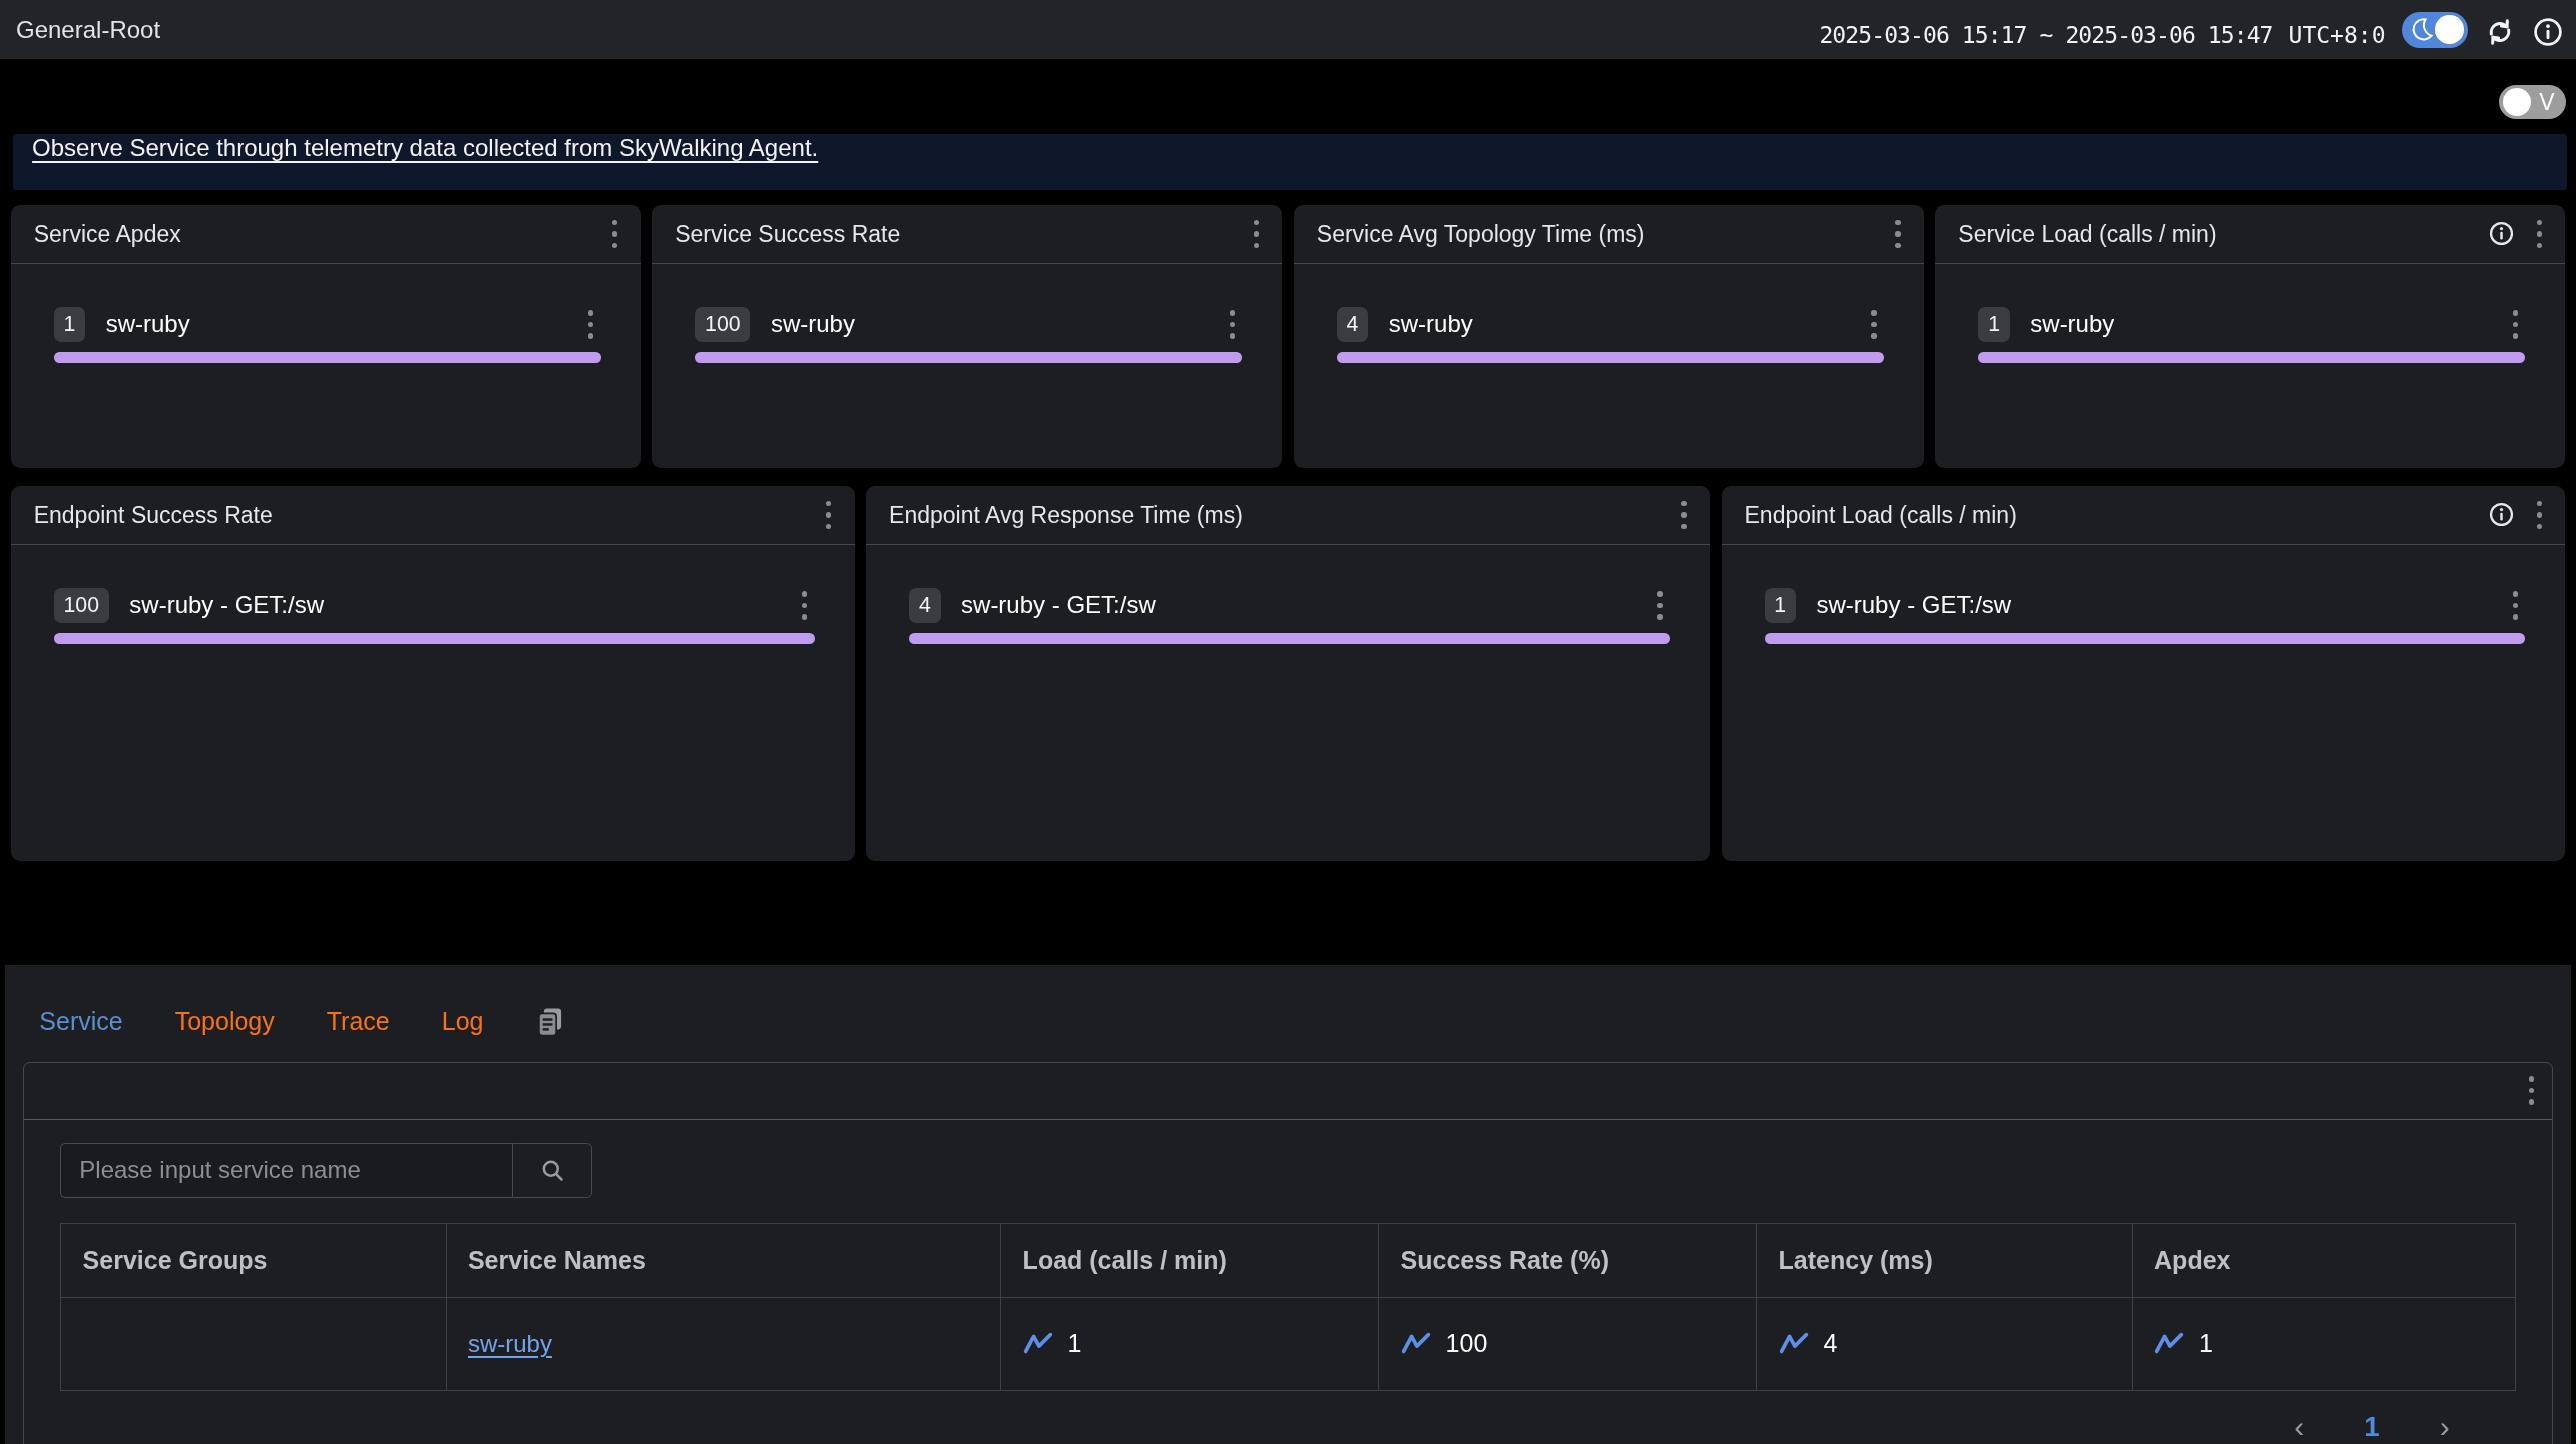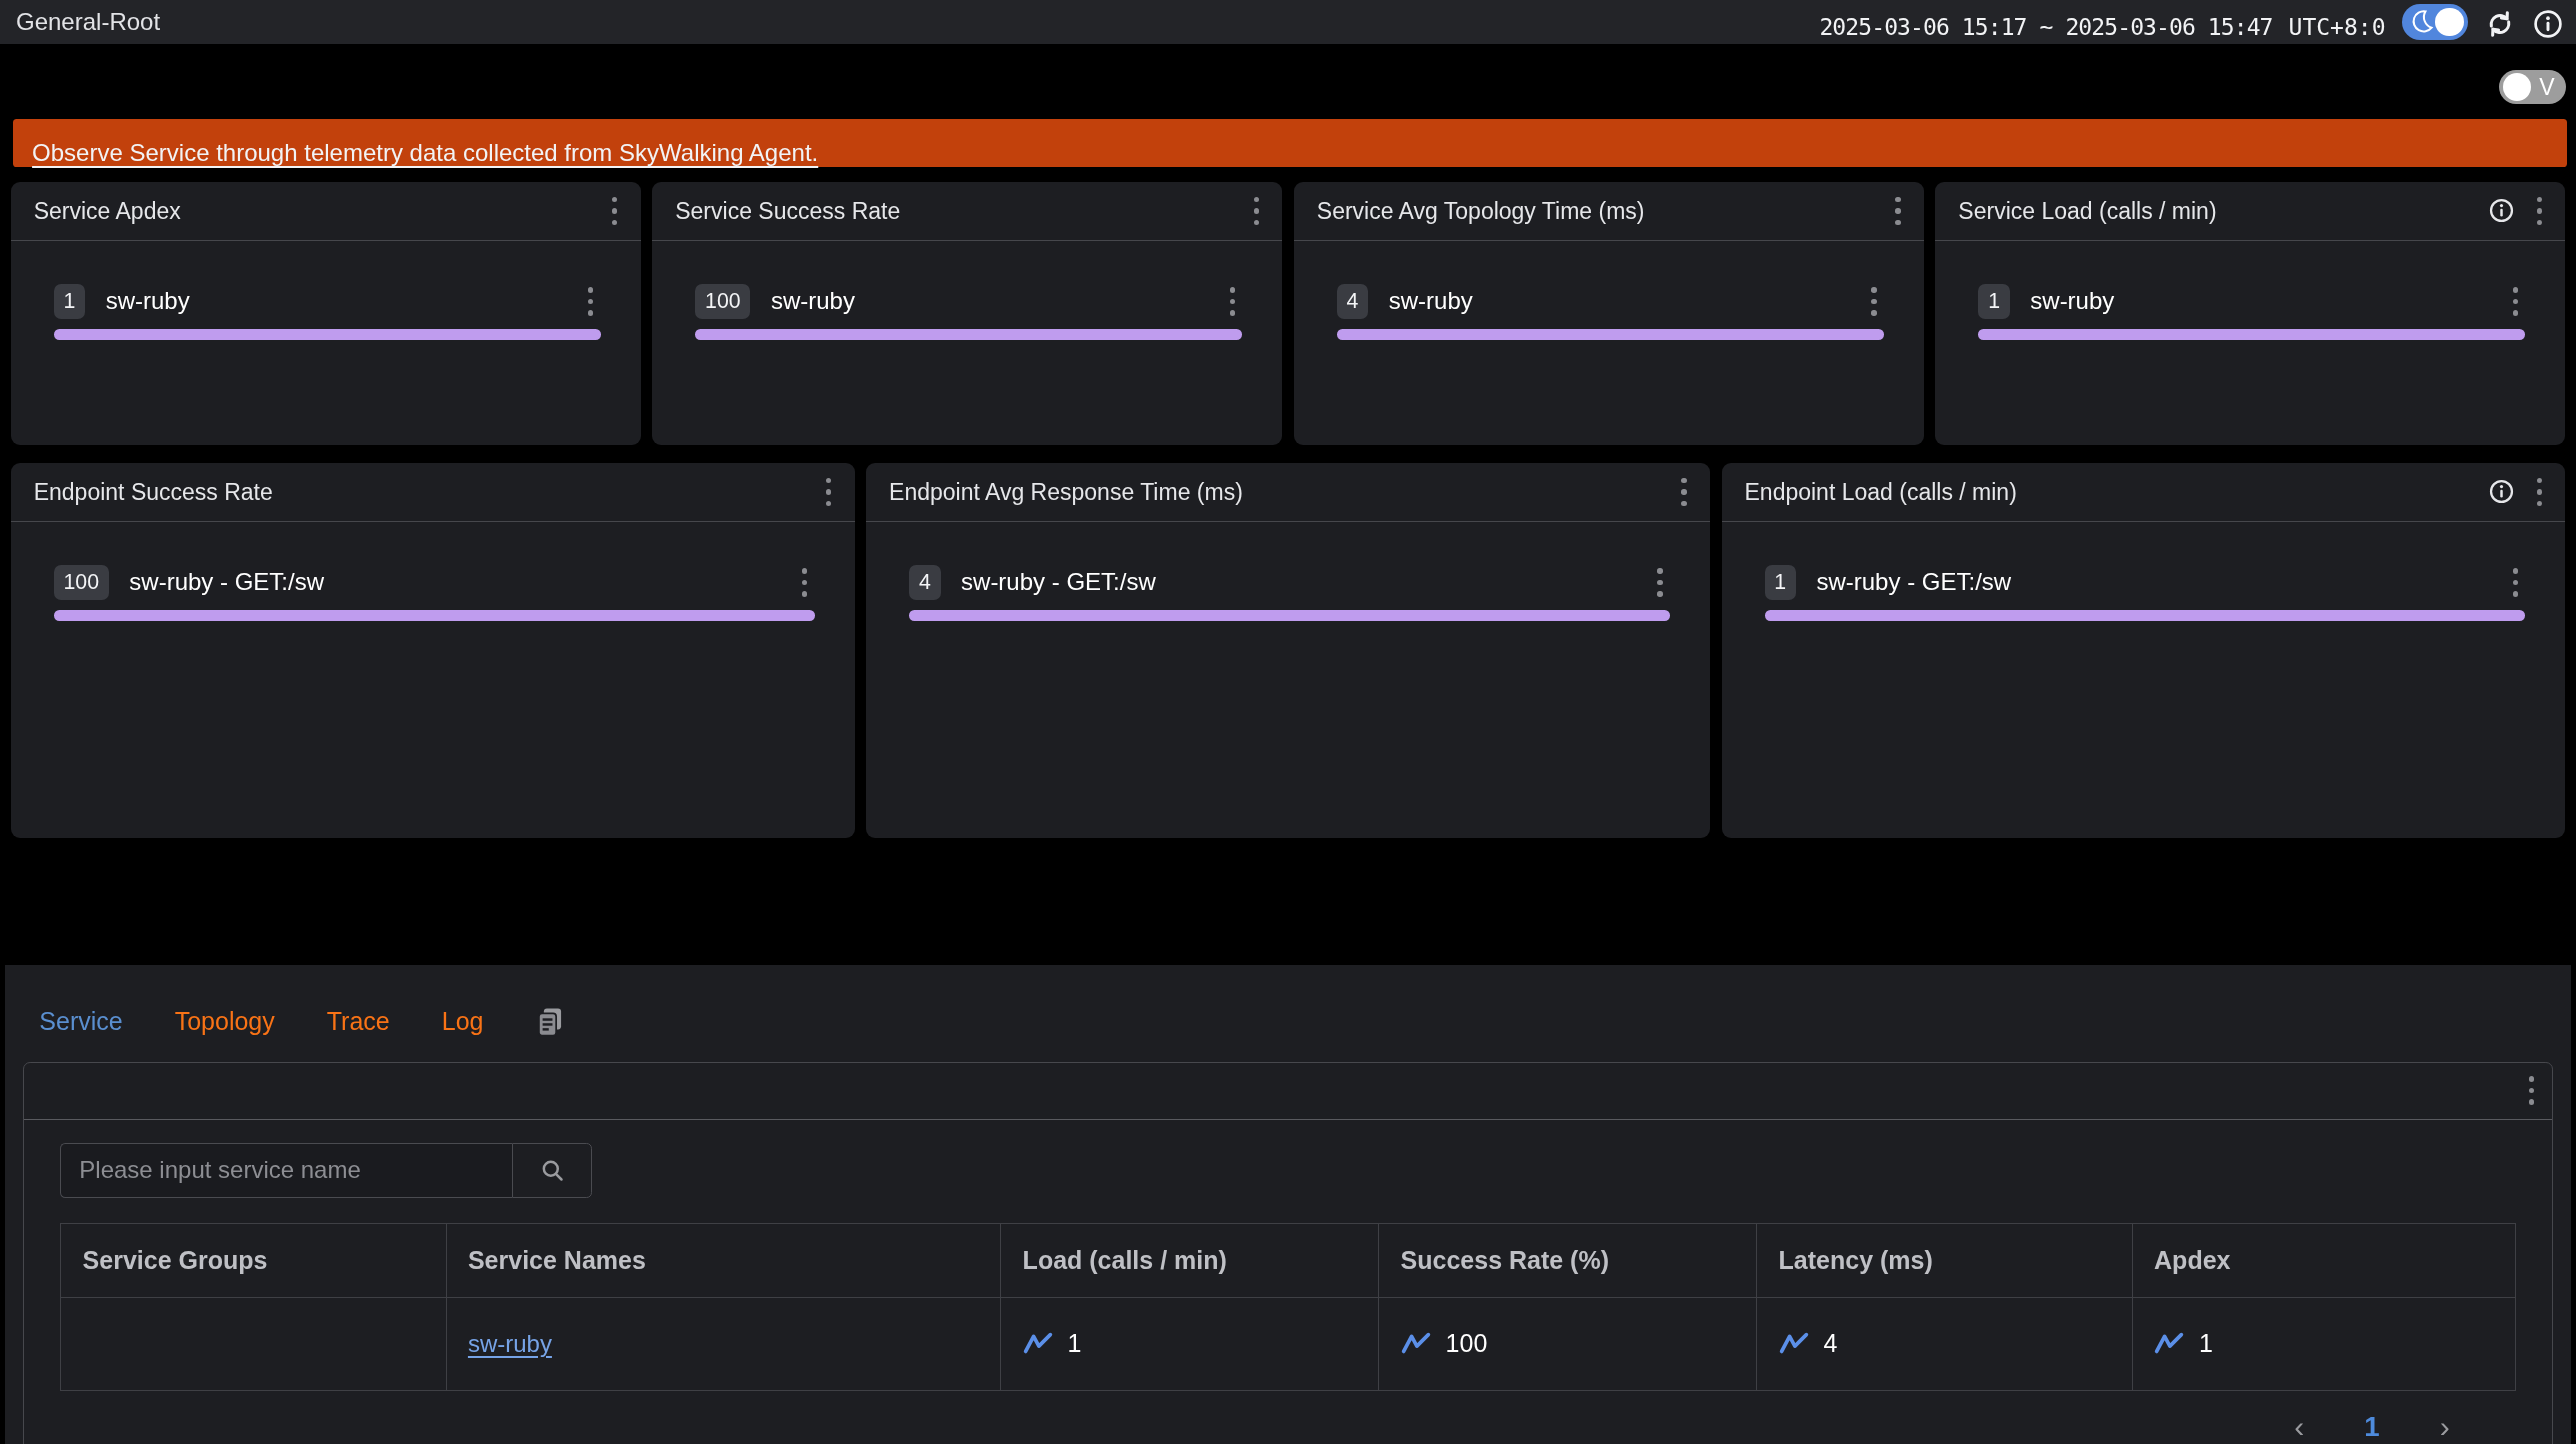--- a/index.html
+++ b/index.html
@@ -10,21 +10,21 @@
     --page-blue:#4e8bdc;
   }
   *{margin:0;padding:0;box-sizing:border-box;}
   html,body{background:#000;}
   body{
     width:2576px;height:1445px;overflow:hidden;position:relative;
     font-family:"Liberation Sans",sans-serif;color:#e8e9ec;
   }
   
   .topbar{
-    height:44px;background:#232428;display:flex;align-items:center;
+    height:59px;background:#232428;display:flex;align-items:center;
     justify-content:space-between;padding:0 12.5px 0 16px;gap:36px;
   }
   .topbar-title{font-size:24px;color:#e2e3e6;}
   .topbar-right{display:flex;align-items:flex-end;gap:16px;}
   .time-range{font-family:"DejaVu Sans Mono",monospace;font-size:23px;color:#f2f3f5;letter-spacing:-0.9px;}
   .tz{font-family:"DejaVu Sans Mono",monospace;font-size:23px;color:#f2f3f5;}
   .toggle{
     width:66px;height:36px;border-radius:18px;background:var(--toggle-blue);
     position:relative;display:inline-block;cursor:pointer;flex:none;
   }
@@ -35,22 +35,22 @@
   
   .band{height:75px;background:#000;position:relative;}
   .version-toggle{
     position:absolute;right:9.8px;top:26px;width:67px;height:34px;border-radius:17px;
     background:#9d9d9d;cursor:pointer;
   }
   .version-toggle .knob{position:absolute;left:3.6px;top:2.7px;width:28.5px;height:28.5px;border-radius:50%;background:#fff;}
   .version-toggle .vlabel{position:absolute;right:11.6px;top:3.6px;font-size:23px;color:#fff;}
   
   .banner{
-    height:48px;background:#c2410c;margin:0 9px 0 12.5px;border-radius:3.6px;
-    display:flex;align-items:flex-end;padding-left:19.6px;
+    height:56px;background:#0f172a;margin:0 9px 0 12.5px;border-radius:3.6px;
+    display:flex;align-items:flex-start;padding-left:19.6px;
   }
   .banner a{color:#f2f3f5;font-size:24px;text-decoration:underline;text-underline-offset:5.3px;cursor:pointer;}
   
   .cards-row{display:grid;gap:11.6px;margin:0 10.7px;}
   .row1{grid-template-columns:repeat(4,1fr);margin-top:15px;height:263px;}
   .row2{grid-template-columns:repeat(3,1fr);margin-top:18px;height:375px;}
   .card{
     background:#1d1e22;border-radius:9px;display:flex;flex-direction:column;
     box-shadow:0 0 5.3px rgba(0,0,0,.6);
   }

